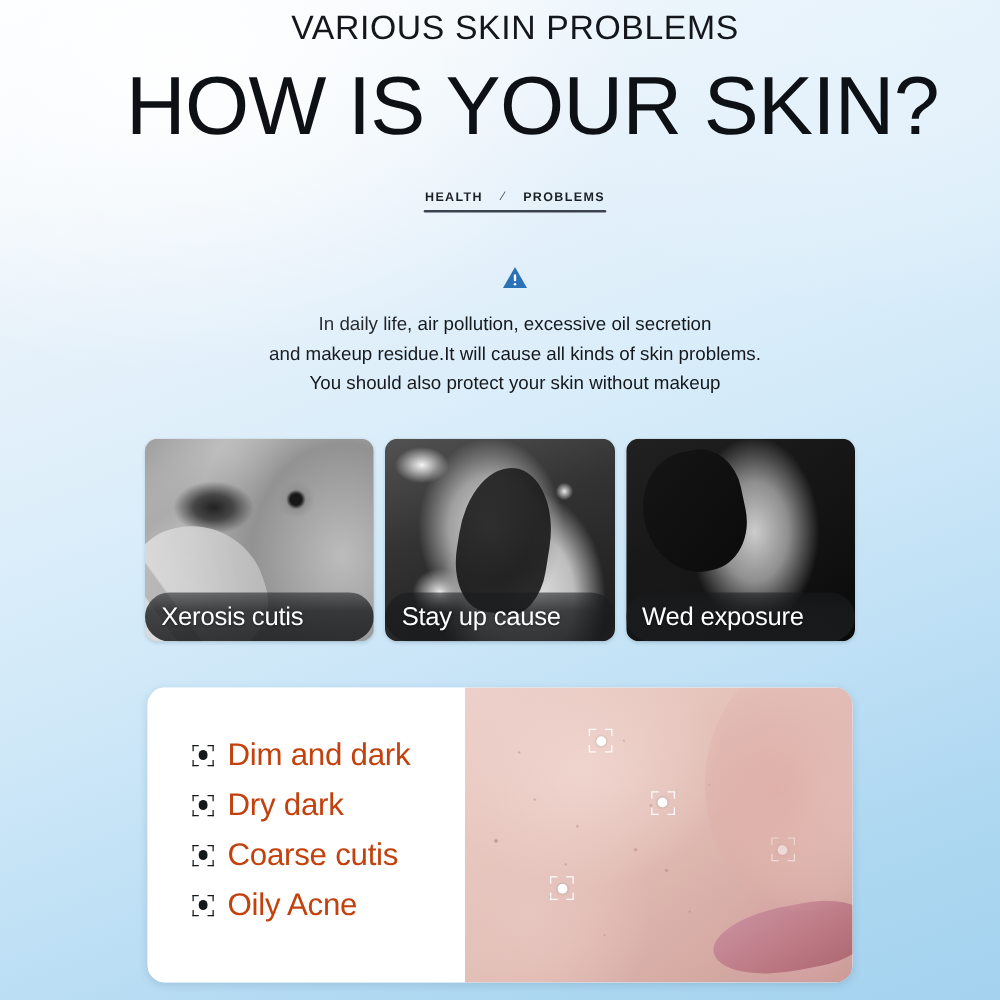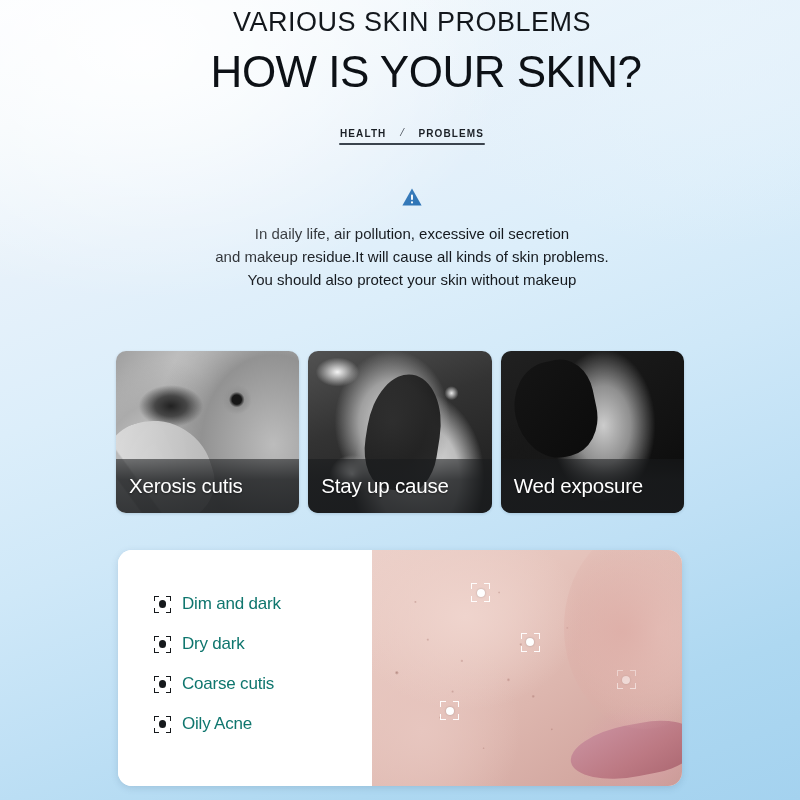--- a/index.html
+++ b/index.html
@@ -42,21 +42,21 @@
 
   .eyebrow {
     font-size:27px;
     font-weight:400;
     letter-spacing:.5px;
     color:#13171c;
     line-height:1.2;
   }
 
   .headline {
-    font-size:44px;
+    font-size:66px;
     font-weight:400;
     letter-spacing:-.5px;
     color:#0d1116;
     line-height:1.15;
     margin-top:9px;
     margin-left:28px;
   }
 
   
   .rule-wrap {
@@ -176,25 +176,26 @@
     position:absolute; left:8%; top:6%;
     width:44%; height:60%;
     background:linear-gradient(140deg,#121517,#090b0d);
     border-radius:54% 42% 48% 56%;
     transform:rotate(-12deg);
   }
 
   .cap {
     position:absolute;
     left:0; right:0; bottom:0;
-    height:54px;
+    height:39px;
     background:linear-gradient(180deg, rgba(24,26,28,.55) 0%, rgba(26,28,30,.80) 38%, rgba(26,28,30,.86) 100%);
     display:flex;
     align-items:center;
     padding:0 13px;
+    border-radius:21px;
   }
   .cap-text {
     color:#fff;
     font-size:20.5px;
     font-weight:400;
     letter-spacing:-.2px;
     white-space:nowrap;
     text-shadow:0 1px 2px rgba(0,0,0,.45);
   }
 
@@ -239,22 +240,22 @@
   .bullet i:nth-child(4){ right:0; bottom:0; border-left:none; border-top:none; }
   .bullet b {
     position:absolute;
     left:50%; top:50%;
     width:7.5px; height:7.5px;
     margin:-3.75px 0 0 -3.75px;
     background:#15181b;
     border-radius:50%;
   }
   .bitem-text {
-    font-size:17px;
-    color:#0f766e;
+    font-size:25px;
+    color:#c2410c;
     letter-spacing:-.2px;
     white-space:nowrap;
   }
 
   
   .panel-right {
     position:relative;
     flex:1 1 auto;
     overflow:hidden;
     background:

